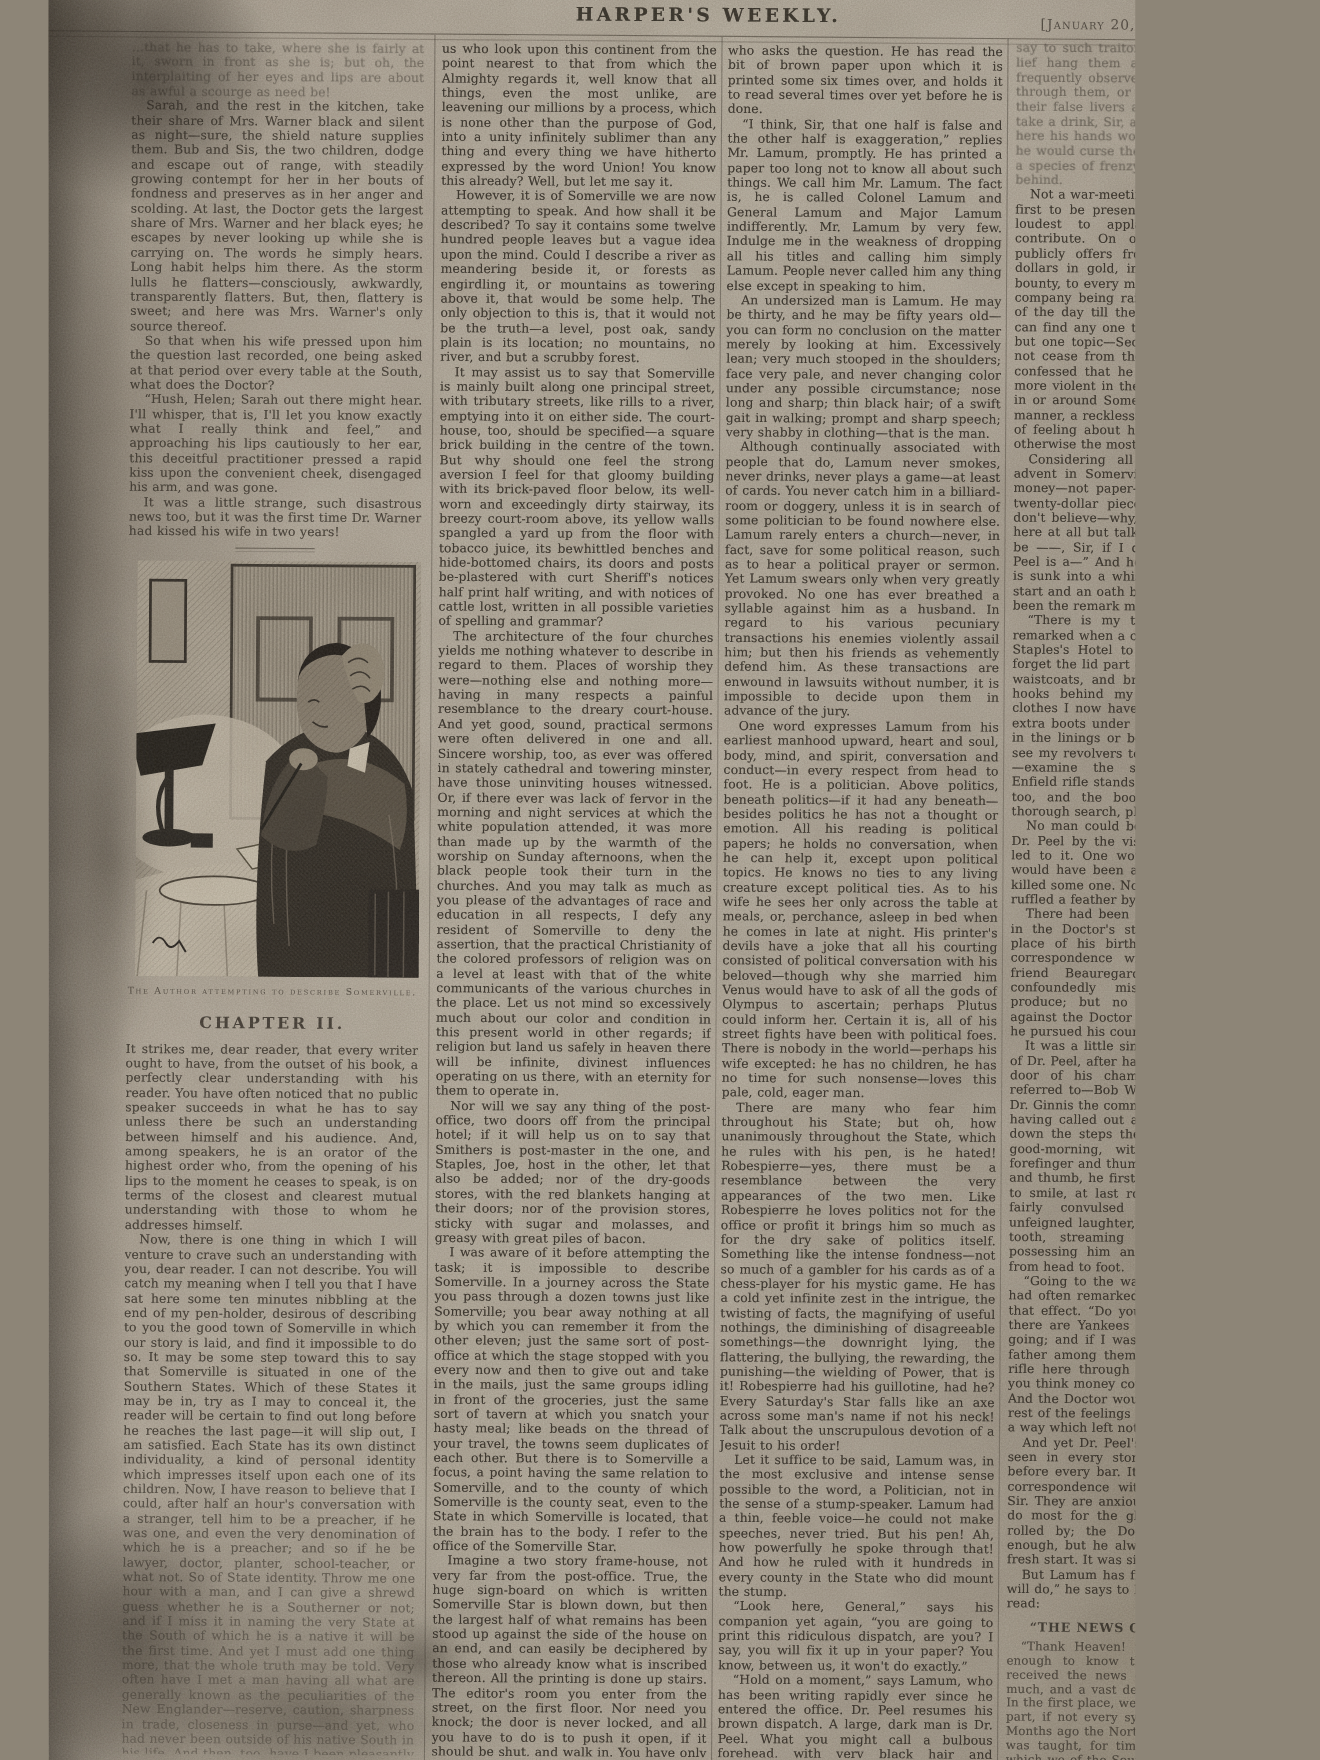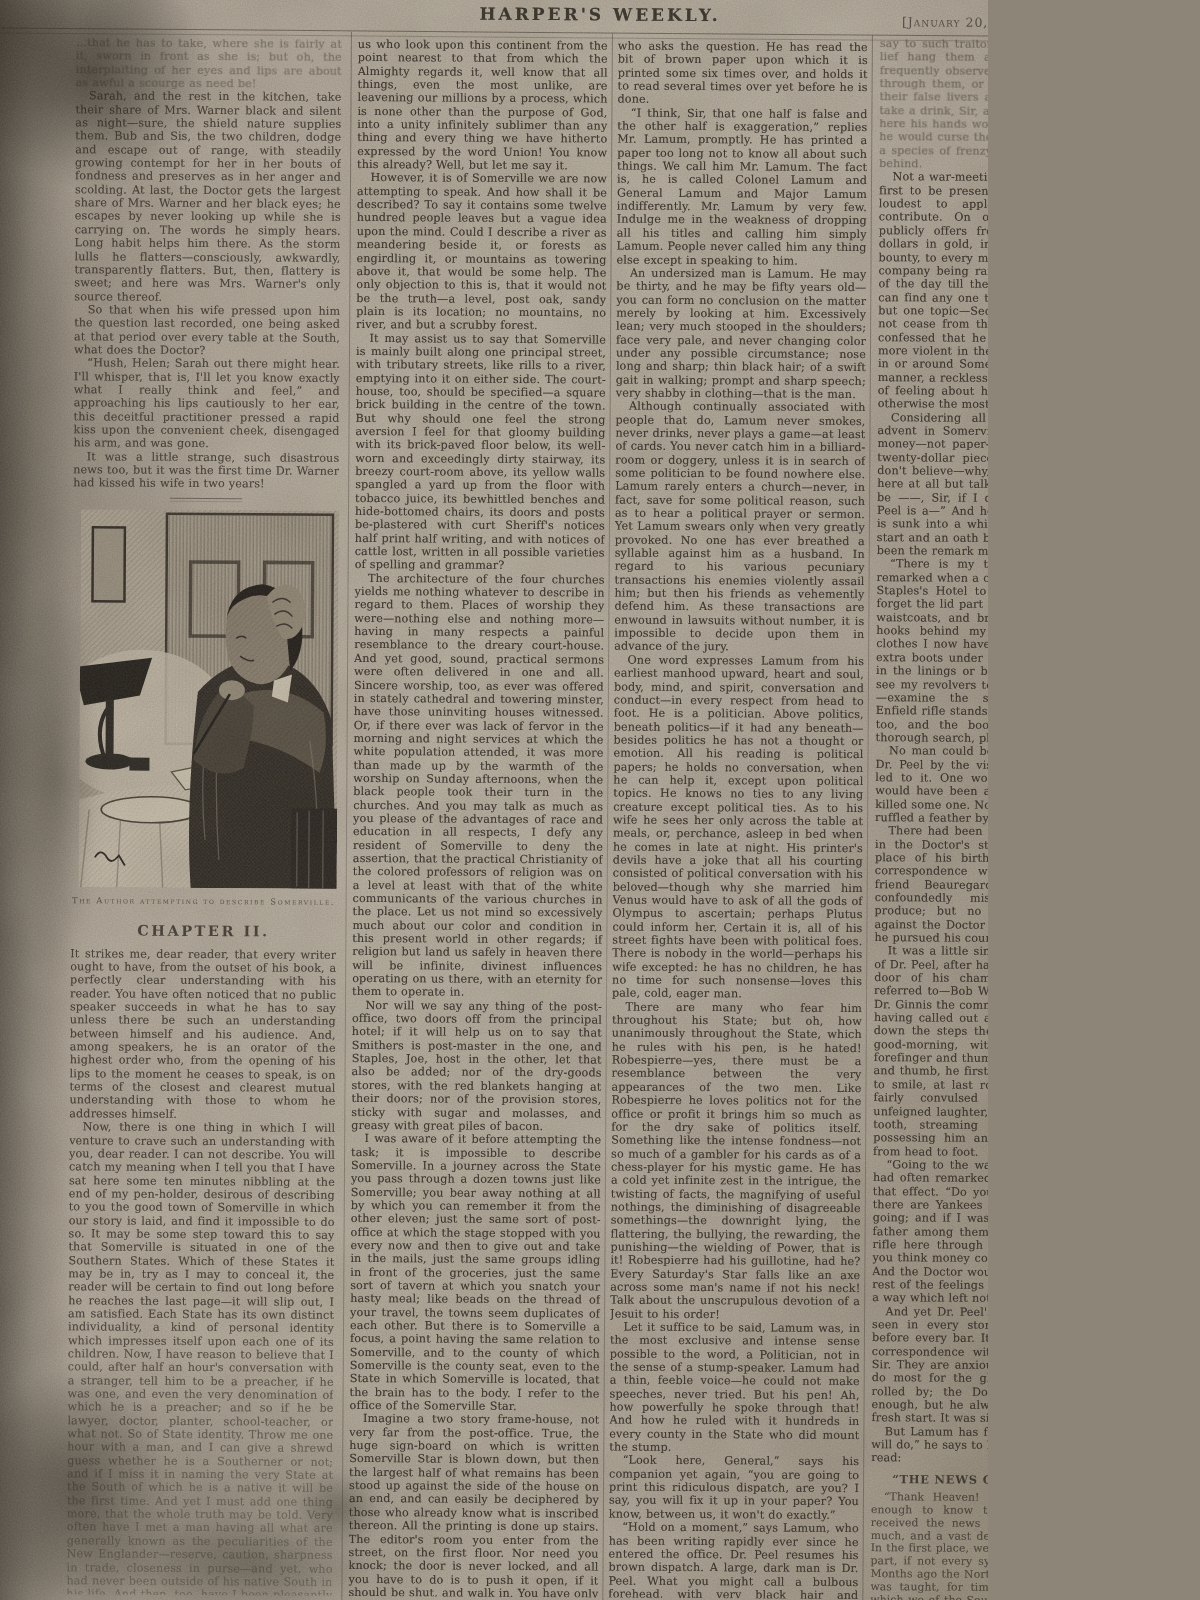--- a/index.html
+++ b/index.html
@@ -5,20 +5,21 @@
   html,body{margin:0;padding:0;background:#8d8577;}
   .page{position:relative;width:988px;height:1600px;overflow:hidden;
     font-family:"DejaVu Serif","Liberation Serif",serif;
     background:
       radial-gradient(420px 260px at 18% 96%, rgba(58,50,40,.30), transparent 70%),
       radial-gradient(300px 500px at 0% 30%, rgba(62,54,44,.28), transparent 75%),
       radial-gradient(260px 200px at 2% 2%, rgba(50,43,35,.38), transparent 70%),
       radial-gradient(500px 380px at 85% 10%, rgba(255,250,235,.10), transparent 70%),
       radial-gradient(700px 900px at 55% 50%, rgba(255,252,242,.07), transparent 80%),
       linear-gradient(100deg,#968d7e 0%,#aca395 6%,#b7aea0 26%,#b9b1a2 48%,#b2a99b 72%,#a49b8c 92%,#99907f 100%);
+    margin-left: 44px;
   }
   .content{position:absolute;left:0;top:0;width:1200px;height:1600px;
     transform:rotate(.35deg);transform-origin:40px 20px;color:rgba(47,41,33,.85);}
   .masthead{position:absolute;top:1px;left:0;right:0;text-align:center;
     font-weight:bold;font-size:17px;letter-spacing:3px;color:rgba(44,38,30,.78);
     text-shadow:0 0 .6px rgba(44,38,30,.55);}
   .issue-date{position:absolute;top:9px;left:902px;width:260px;font-size:12.5px;
     letter-spacing:1px;color:rgba(44,38,30,.72);font-variant:small-caps;}
   .header-rule{position:absolute;top:29px;left:0;width:1200px;height:4px;
     border-top:1.4px solid rgba(58,50,40,.55);border-bottom:.9px solid rgba(58,50,40,.30);

